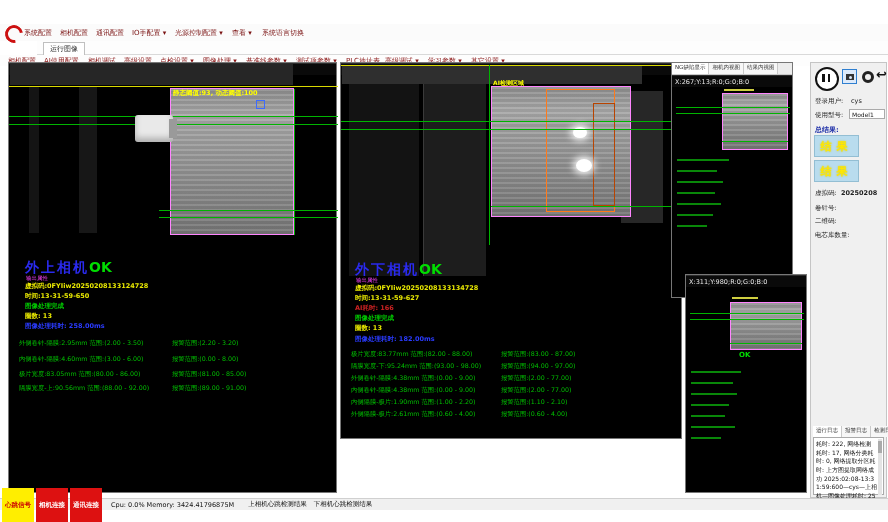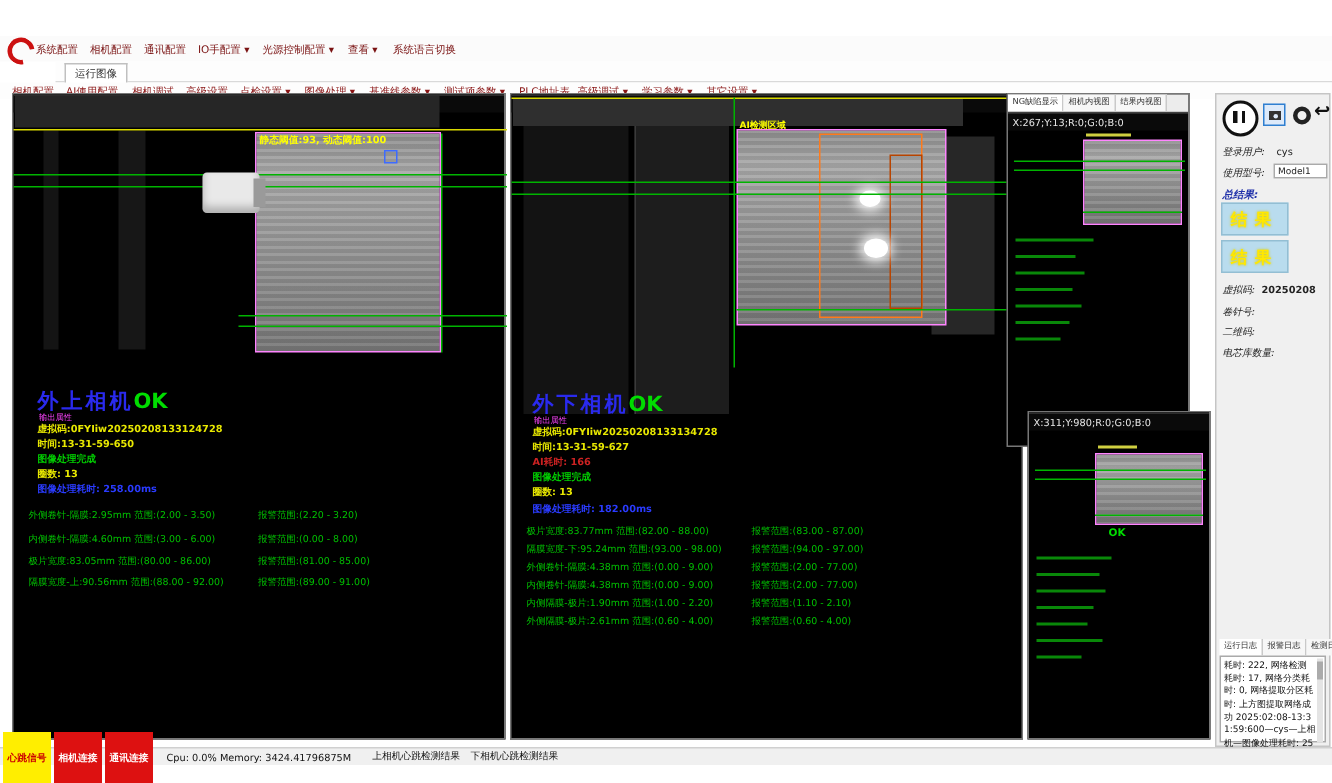--- a/index.html
+++ b/index.html
@@ -39,21 +39,21 @@
   .mtext{position:absolute;left:10px;font-size:6.3px;color:#00c000;white-space:nowrap;}
   .malarm{position:absolute;font-size:6.3px;color:#00c000;white-space:nowrap;}
   
   .ptabs{left:0;top:0;width:100%;height:11px;background:#ececec;border-bottom:1px solid #c9c9c9;display:flex;}
   .ptab{font-size:5.5px;color:#333;padding:1px 3px;border-right:1px solid #c9c9c9;background:#f7f7f7;white-space:nowrap;}
   .ptab.active{background:#fff;}
   .gbar{height:2px;background:#0aa00a;opacity:.85;}
   .ybar{height:2px;background:#cfcf40;}
   
   .rightbar{left:810px;top:62px;width:77px;height:436px;background:#f0f0f0;border:1px solid #c5c5c5;box-sizing:border-box;}
-  .rlabel{font-size:6.5px;color:#222;font-style:italic;white-space:nowrap;}
+  .rlabel{font-size:6.5px;color:#222;white-space:nowrap;}
   .rvalue{font-size:6.5px;color:#222;white-space:nowrap;}
   .result-box{left:3px;width:45px;height:22px;background:#b9dcee;border:1px solid #93bed3;
               color:#ffe800;font-weight:bold;font-size:11px;letter-spacing:5px;text-align:center;line-height:22px;
               text-shadow:0 0 2px #d8c800;box-sizing:border-box;}
   .pause-btn{left:4px;top:4px;width:20px;height:20px;border:2px solid #111;border-radius:50%;background:#fff;}
   .pbar{position:absolute;top:5px;width:2.5px;height:8px;background:#111;}
   .cam-btn{left:31px;top:6px;width:15px;height:15px;border:1px solid #2f7fd0;background:#ddeafa;box-sizing:border-box;}
   .lens-icon{left:51px;top:8px;width:12px;height:12px;border:3px solid #222;border-radius:50%;box-sizing:border-box;}
   .exit-icon{left:65px;top:4px;font-size:13px;font-weight:bold;color:#111;}
   .logbox{left:2px;width:71px;background:#fff;border:1px solid #aaa;font-size:6px;color:#111;line-height:1.45;
@@ -146,21 +146,21 @@
       <span class="mtext">极片宽度:83.05mm 范围:(80.00 - 86.00)</span>
       <span class="malarm" style="left:163px;">报警范围:(81.00 - 85.00)</span>
     </div>
     <div class="a mrow" style="top:321px;">
       <span class="mtext">隔膜宽度-上:90.56mm 范围:(88.00 - 92.00)</span>
       <span class="malarm" style="left:163px;">报警范围:(89.00 - 91.00)</span>
     </div>
     <div class="coordbar">X:7677;Y:891;R:14;G:14;B:14</div>
   </div>
 
-  <div class="a panel" style="left:340px;top:62px;width:342px;height:431px;">
+  <div class="a panel" style="left:340px;top:62px;width:342px;height:377px;">
     <div class="a yline" style="left:0;top:2px;width:342px;"></div>
     <div class="a" style="left:1px;top:3px;width:300px;height:18px;background:#2f2f2f;"></div>
     <div class="a" style="left:8px;top:21px;width:70px;height:192px;background:#131313;"></div>
     <div class="a" style="left:82px;top:21px;width:62px;height:192px;background:#1d1d1d;border-left:1px solid #3a3a3a;"></div>
     <div class="a" style="left:280px;top:28px;width:42px;height:132px;background:#272727;"></div>
     <div class="a" style="left:148px;top:2px;width:1px;height:180px;background:#00b400;"></div>
 
     <div class="a pblock" style="left:150px;top:23px;width:140px;height:131px;">
         <div class="ptex"></div>
       </div>

